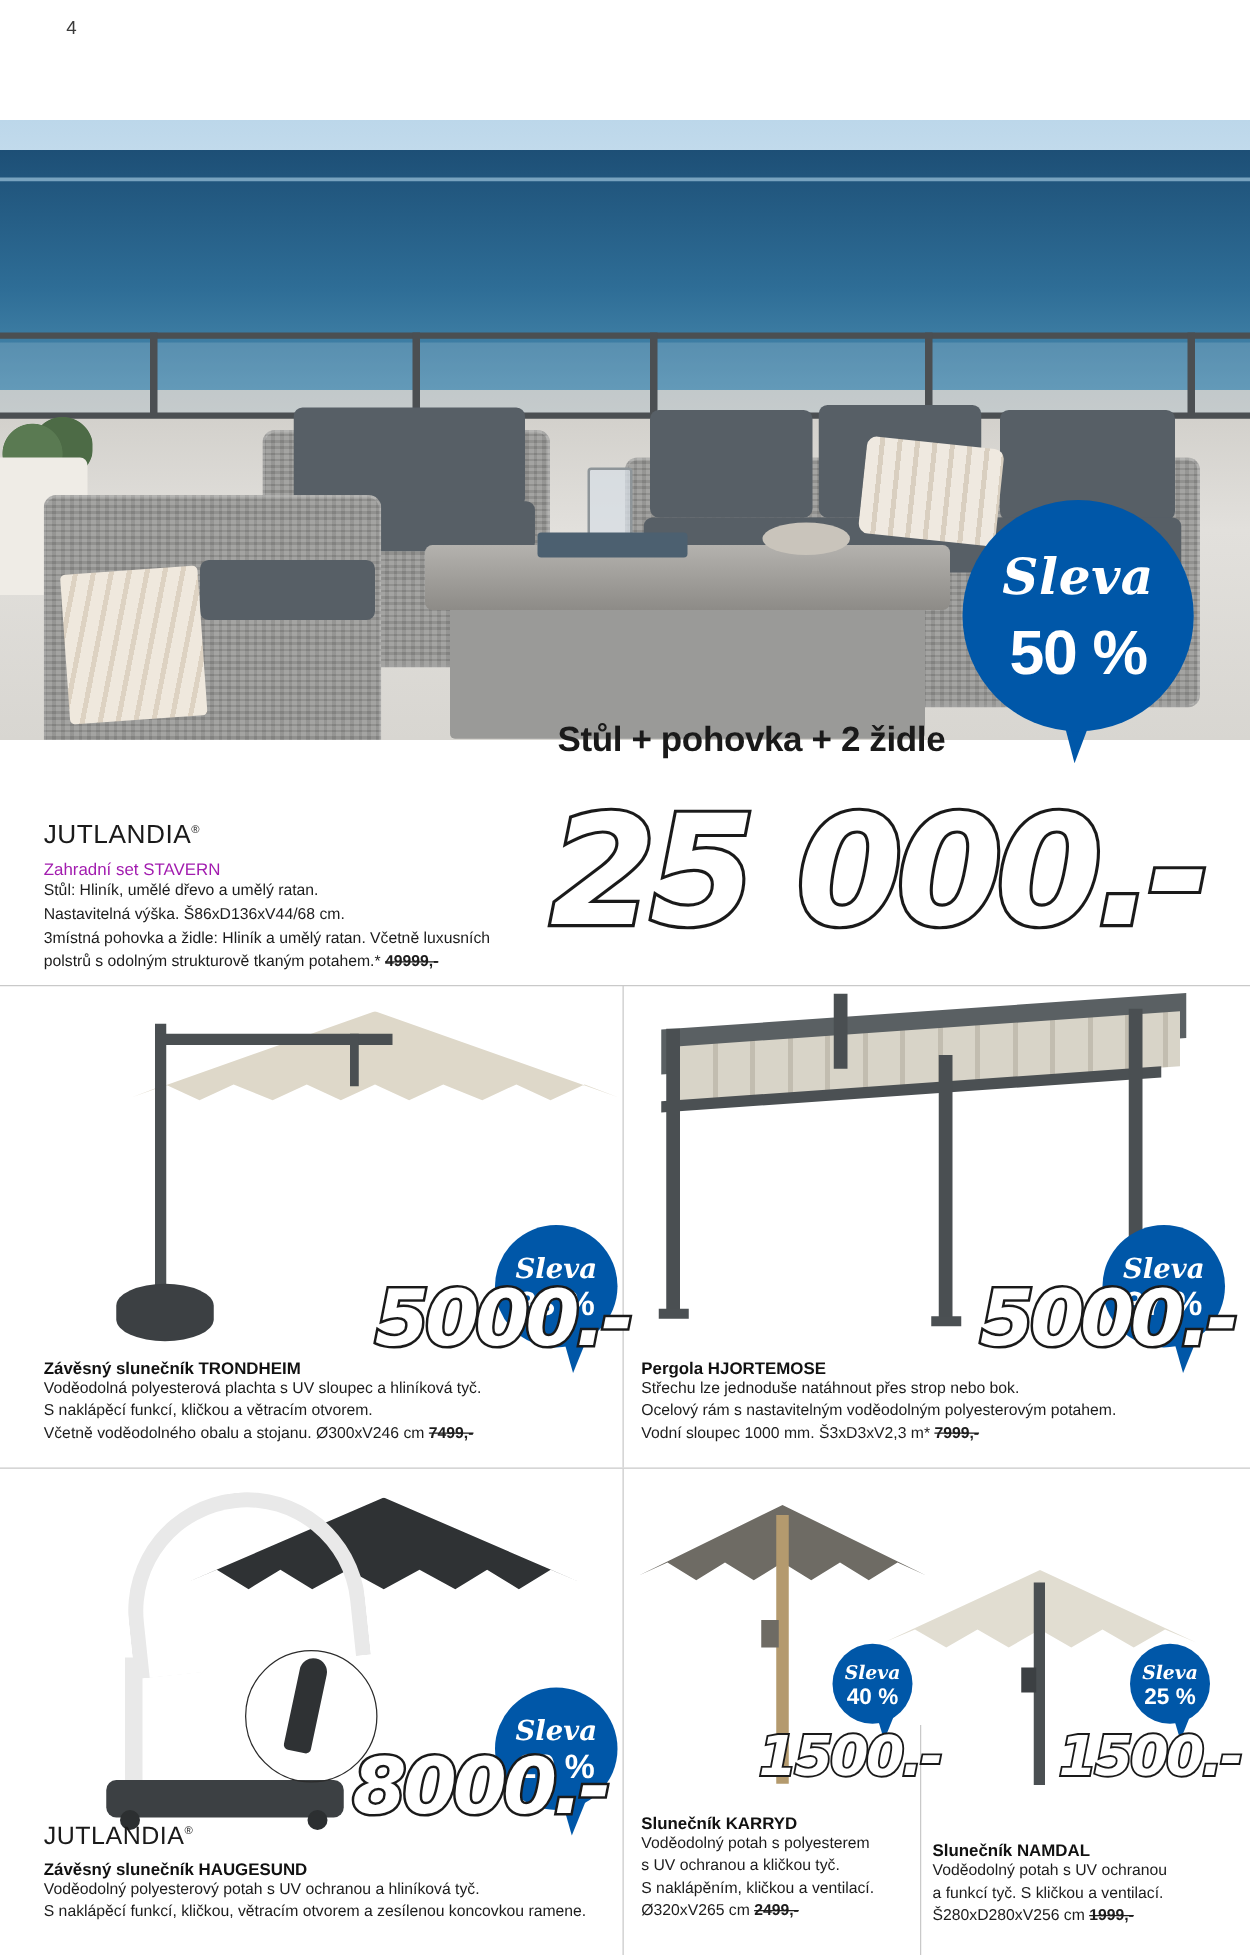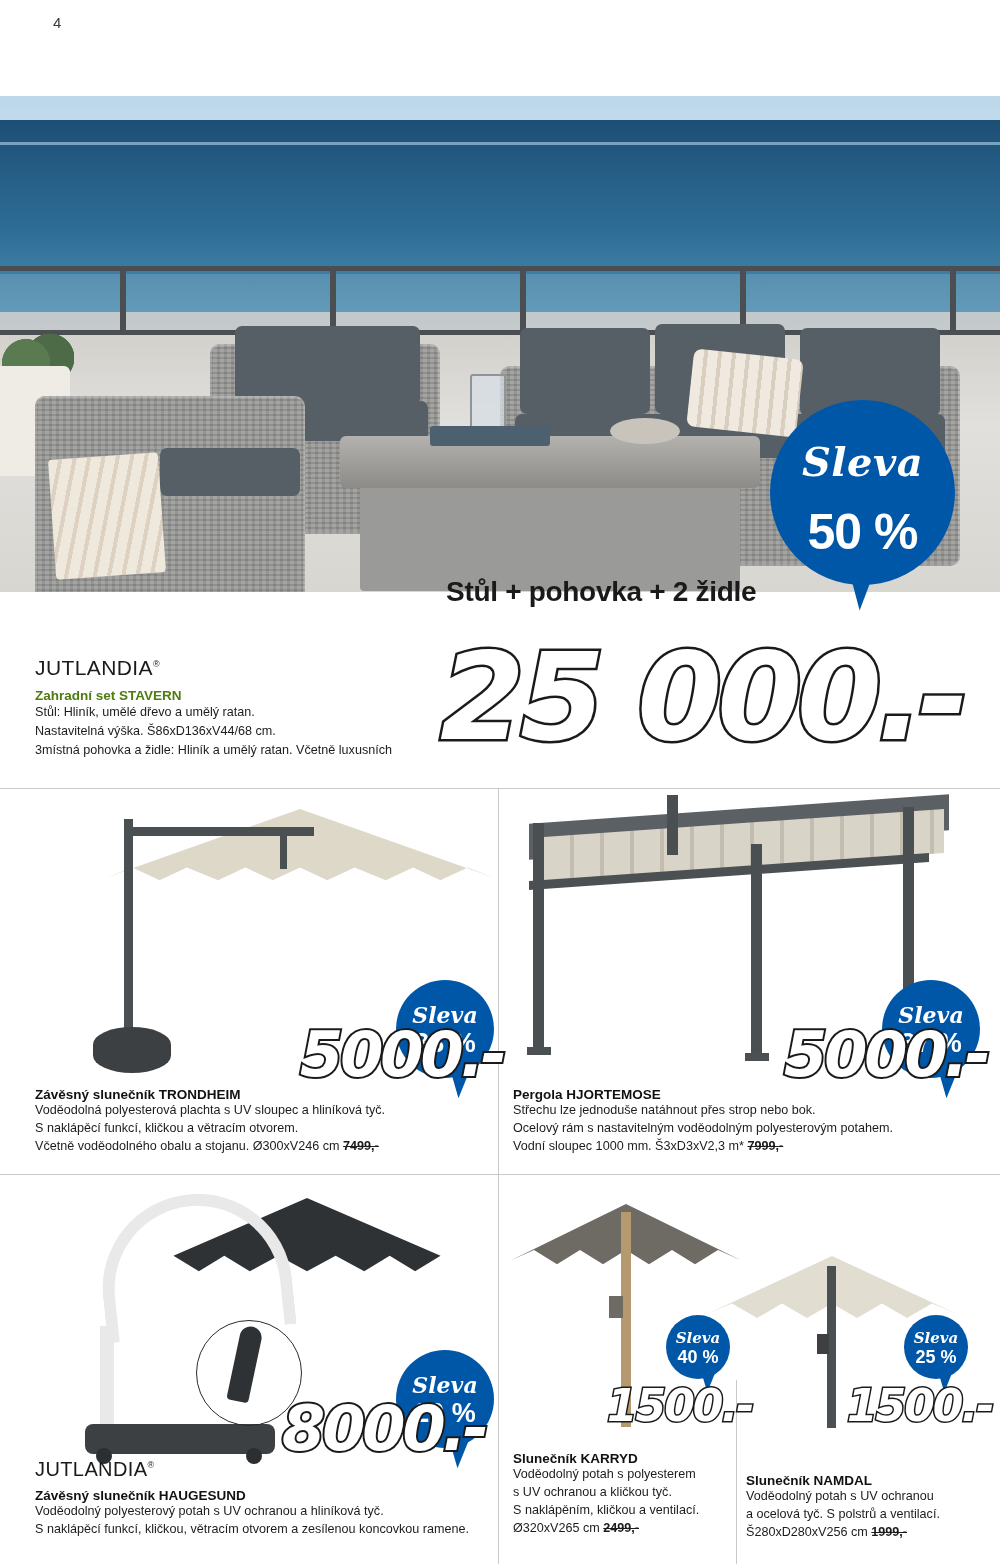--- a/index.html
+++ b/index.html
@@ -107,21 +107,21 @@
     box-shadow:0 0 0 0 rgba(0,0,0,0);
   }
   .bubble-big {
     left:770px; top:400px; width:185px; height:185px;
   }
   .bubble-big .sleva {
     font-family:"DejaVu Serif", serif; font-style:italic; font-weight:700;
     font-size:40px; margin-top:38px; letter-spacing:.5px;
   }
   .bubble-big .pct {
-    font-size:50px; font-weight:700; margin-top:18px; letter-spacing:-1px;
+    font-size:50px; font-weight:700; margin-top:8px; letter-spacing:-1px;
   }
   .tail-big {
     position:absolute; left:838px; top:548px;
     width:0;height:0;
     border-left:26px solid transparent;
     border-right:14px solid transparent;
     border-top:62px solid #0057a8;
     transform:rotate(8deg);
   }
 
@@ -139,21 +139,21 @@
     text-shadow:0 0 0 #000;
     line-height:1;
   }
 
   .hero-text { position:absolute; left:35px; top:656px; width:390px; }
   .brand {
     font-size:21px; font-weight:400; letter-spacing:.4px; color:#1a1a1a;
   }
   .brand sup { font-size:9px; vertical-align:super; }
   .prod-title {
-    font-size:13.5px; font-weight:700; color:#4d7c0f; margin-top:8px;
+    font-size:13.5px; font-weight:400; color:#a21caf; margin-top:8px;
   }
   .prod-desc {
     font-size:12.6px; color:#1c1c1c; line-height:1.42; margin-top:1px;
   }
   .oldprice { font-weight:700; text-decoration:line-through; }
 
   
   .grid-line { position:absolute; background:#c9c9c9; }
   .cell { position:absolute; }
 
@@ -264,20 +264,24 @@
   <div class="big-price">25 000.-</div>
 
   <div class="hero-text">
     <div class="brand">
       <span>JUTLANDIA</span><sup>®</sup>
     </div>
     <div class="prod-title">Zahradní set STAVERN</div>
     <div class="prod-desc">Stůl: Hliník, umělé dřevo a umělý ratan.</div>
     <div class="prod-desc">Nastavitelná výška. Š86xD136xV44/68 cm.</div>
     <div class="prod-desc">3místná pohovka a židle: Hliník a umělý ratan. Včetně luxusních</div>
+    <div class="prod-desc">
+      <span>polstrů s odolným strukturově tkaným potahem.*</span>
+      <span class="oldprice">49999,-</span>
+    </div>
   </div>
 </div>
 
 <div class="grid-line" style="left:0; top:788px; width:1000px; height:1px;"></div>
 <div class="grid-line" style="left:0; top:1174px; width:1000px; height:1px;"></div>
 <div class="grid-line" style="left:498px; top:788px; width:1px; height:386px;"></div>
 <div class="grid-line" style="left:498px; top:1175px; width:1px; height:389px;"></div>
 <div class="grid-line" style="left:736px; top:1380px; width:1px; height:184px;"></div>
 
 <div class="cell" style="left:0; top:789px; width:498px; height:385px;">
@@ -410,19 +414,19 @@
     <div class="prod-body">S naklápěním, kličkou a ventilací.</div>
     <div class="prod-body">
       <span>Ø320xV265 cm</span>
       <span class="oldprice">2499,-</span>
     </div>
   </div>
 
   <div class="prod-block" style="left:247px; top:297px; width:240px;">
     <div class="prod-name">Slunečník NAMDAL</div>
     <div class="prod-body">Voděodolný potah s UV ochranou</div>
-    <div class="prod-body">a ocelová tyč. S polstrů a ventilací.</div>
+    <div class="prod-body">a funkcí tyč. S kličkou a ventilací.</div>
     <div class="prod-body">
       <span>Š280xD280xV256 cm</span>
       <span class="oldprice">1999,-</span>
     </div>
   </div>
 </div>
 
 </body></html>

